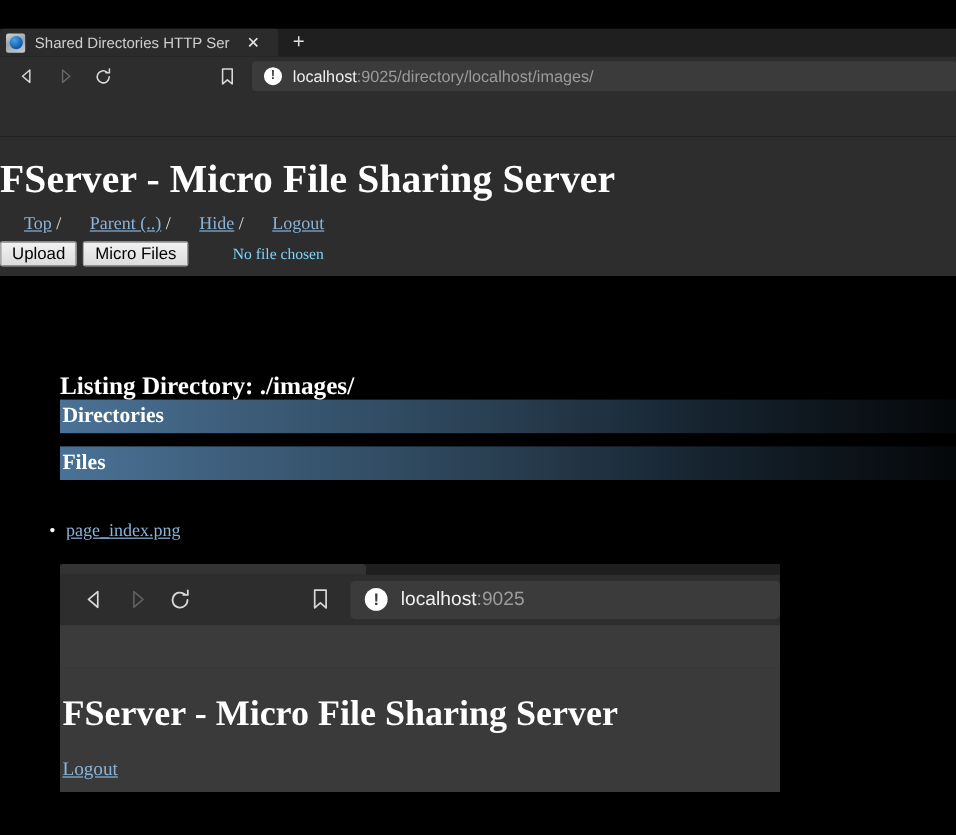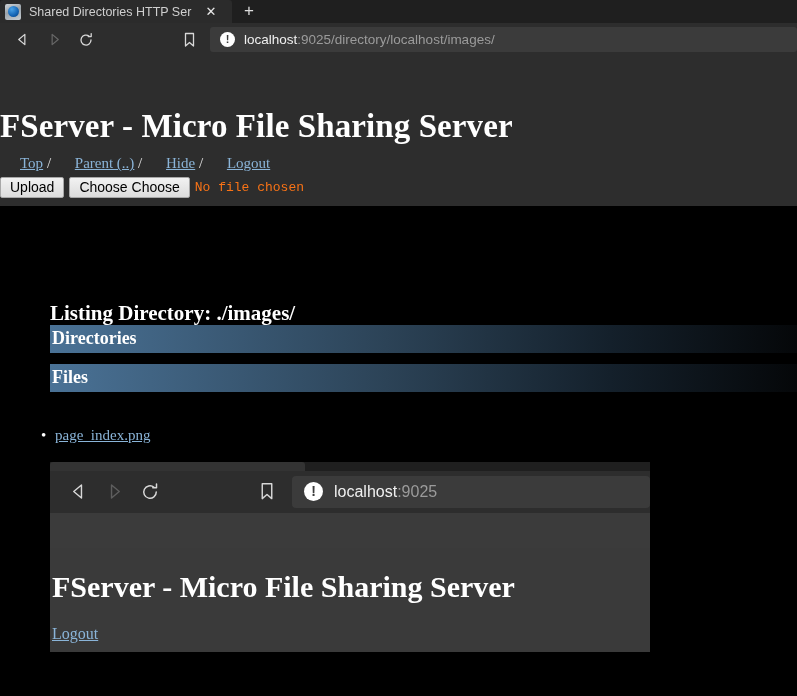--- a/index.html
+++ b/index.html
@@ -19,20 +19,21 @@
     background: #1f1f1f;
     width: 797px;
   }
 
   .tabstrip {
     height: 23px;
     background: #1f1f1f;
     display: flex;
     align-items: center;
     position: relative;
+    margin-top: 24px;
   }
   .tab {
     height: 23px;
     width: 232px;
     background: #2b2b2b;
     display: flex;
     align-items: center;
     padding: 0 0 0 5px;
     box-sizing: border-box;
     border-top-left-radius: 3px;
@@ -191,27 +192,28 @@
     border: 1px solid #a8a8a8;
     border-radius: 2px;
     padding: 2px 9px;
     margin-right: 5px;
     box-sizing: border-box;
     height: 21px;
     line-height: 15px;
   }
   .nofile {
     font-size: 13px;
-    color: #f97316;
-    font-family: Liberation Mono, monospace;
+    color: #7dd3fc;
+    font-family: Liberation Serif, serif;
+    margin-left: 32px;
   }
 
   .page-body {
     background: #000000;
-    padding-top: 16px;
+    padding-top: 0;
   }
   h2.listing {
     font-family: "Liberation Serif", serif;
     font-size: 21px;
     font-weight: bold;
     color: #ffffff;
     margin: 0;
     padding: 80px 0 0 50px;
     line-height: 1.1;
   }
@@ -415,21 +417,21 @@
       <span class="sep">/</span>
       <a href="#">Parent (..)</a>
       <span class="sep">/</span>
       <a href="#">Hide</a>
       <span class="sep">/</span>
       <a href="#">Logout</a>
     </div>
 
     <div class="uploadbar">
       <button class="btn">Upload</button>
-      <button class="btn">Choose Choose</button>
+      <button class="btn">Micro Files</button>
       <span class="nofile">No file chosen</span>
     </div>
   </div>
 
   <div class="page-body">
     <h2 class="listing">Listing Directory: ./images/</h2>
 
     <div class="sect-head directories">Directories</div>
 
     <div class="sect-head files">Files</div>

